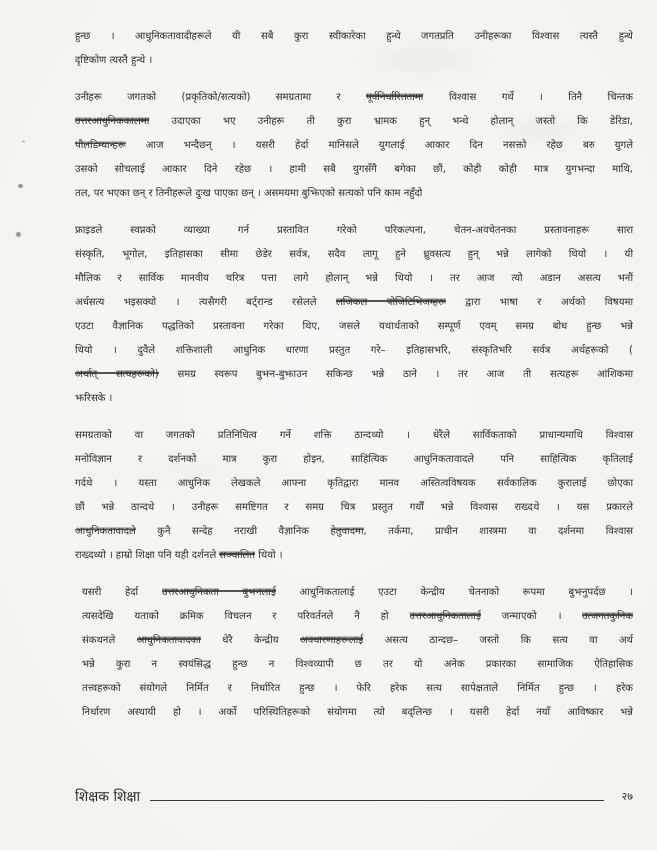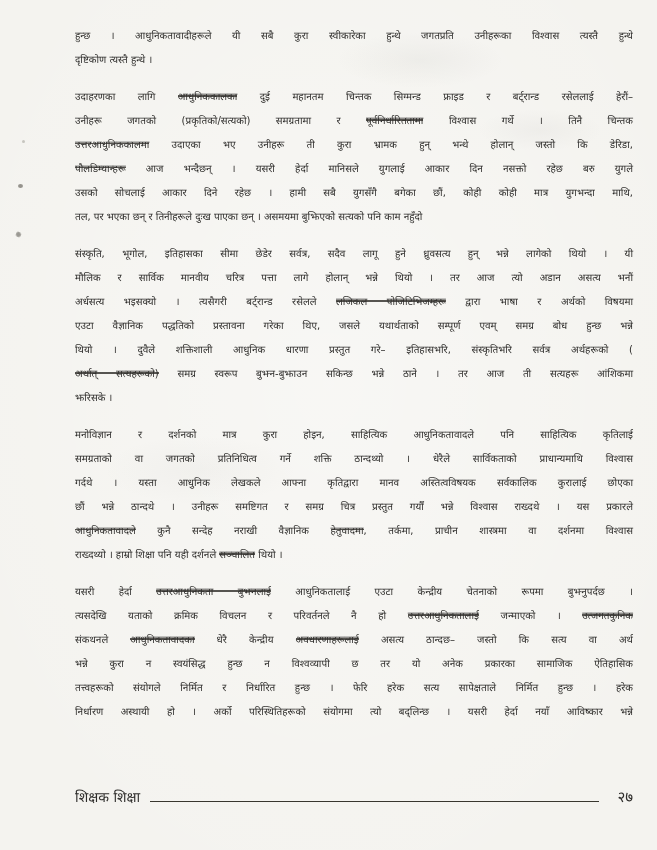--- a/index.html
+++ b/index.html
@@ -26,21 +26,21 @@
     position: absolute;
     left: 75px;
     right: 24px;
     top: 24px;
     font-size: 10px;
     line-height: 24px;
     font-weight: 500;
     letter-spacing: 0;
   }
   .para { margin: 0 0 13px 0; }
-  .para:last-child { margin-bottom: 0; }
+  .para:last-child { margin-bottom: 0; margin-left: 7px; }
   .line {
     text-align: justify;
     text-align-last: justify;
     white-space: normal;
   }
   .para .line:last-child { text-align-last: left; }
   .para.cont .line:last-child { text-align-last: justify; }
 
   
   .pen-mark {
@@ -62,21 +62,21 @@
     font-weight: 500;
   }
   .footer-title { white-space: nowrap; }
   .footer-rule {
     flex: 1 1 auto;
     border-bottom: 1.5px solid #39372f;
     align-self: flex-end;
     margin: 0 18px 4px 10px;
     height: 0;
   }
-  .footer-page { white-space: nowrap; font-size: 15px; }
+  .footer-page { white-space: nowrap; font-size: 11px; }
 
   .speck {
     position: absolute;
     border-radius: 50%;
     filter: blur(0.4px);
   }
   .speck-1 { left: 18px; top: 184px; width: 5px; height: 4px; background: #85837c; opacity: .85; }
   .speck-2 { left: 16px; top: 232px; width: 5px; height: 5px; background: #7d7b74; opacity: .75; transform: rotate(25deg); border-radius: 40% 60% 50% 50%; }
   .speck-3 { left: 22px; top: 140px; width: 3px; height: 3px; background: #9a988f; opacity: .5; }
 </style>
@@ -87,39 +87,39 @@
   <div class="speck speck-1"></div>
   <div class="speck speck-2"></div>
   <div class="speck speck-3"></div>
 
   <div class="content" id="paragraphs">
       <div class="para">
         <div class="line">हुन्छ । आधुनिकतावादीहरूले यी सबै कुरा स्वीकारेका हुन्थे जगतप्रति उनीहरूका विश्वास त्यस्तै हुन्थे</div>
         <div class="line">दृष्टिकोण त्यस्तै हुन्थे ।</div>
       </div>
       <div class="para">
-        <div class="line">उदाहरणका लागि <span class="pen-mark">आधुनिककालका</span> दुई महानतम चिन्तक सिग्मन्ड फ्राइड र बर्ट्रान्ड रसेललाई हेरौं–</div>
         <div class="line">उनीहरू जगतको (प्रकृतिको/सत्यको) समग्रतामा र <span class="pen-mark">पूर्वनिर्धारिततामा</span> विश्वास गर्थे । तिनै चिन्तक</div>
         <div class="line"><span class="pen-mark">उत्तरआधुनिककालमा</span> उदाएका भए उनीहरू ती कुरा भ्रामक हुन् भन्थे होलान् जस्तो कि डेरिडा,</div>
         <div class="line"><span class="pen-mark">पौलडिम्यान्हरू</span> आज भन्दैछन् । यसरी हेर्दा मानिसले युगलाई आकार दिन नसक्तो रहेछ बरु युगले</div>
         <div class="line">उसको सोचलाई आकार दिने रहेछ । हामी सबै युगसँगै बगेका छौं, कोही कोही मात्र युगभन्दा माथि,</div>
         <div class="line">तल, पर भएका छन् र तिनीहरूले दुःख पाएका छन् । असमयमा बुझिएको सत्यको पनि काम नहुँदो</div>
       </div>
       <div class="para">
+        <div class="line">फ्राइडले स्वप्नको व्याख्या गर्न प्रस्तावित गरेको परिकल्पना, चेतन-अवचेतनका प्रस्तावनाहरू सारा</div>
         <div class="line">संस्कृति, भूगोल, इतिहासका सीमा छेडेर सर्वत्र, सदैव लागू हुने ध्रुवसत्य हुन् भन्ने लागेको थियो । यी</div>
         <div class="line">मौलिक र सार्विक मानवीय चरित्र पत्ता लागे होलान् भन्ने थियो । तर आज त्यो अडान असत्य भनौं</div>
         <div class="line">अर्धसत्य भइसक्यो । त्यसैगरी बर्ट्रान्ड रसेलले <span class="pen-mark">लजिकल पोजिटिभिजम्हरू</span> द्वारा भाषा र अर्थको विषयमा</div>
         <div class="line">एउटा वैज्ञानिक पद्धतिको प्रस्तावना गरेका थिए, जसले यथार्थताको सम्पूर्ण एवम् समग्र बोध हुन्छ भन्ने</div>
         <div class="line">थियो । दुवैले शक्तिशाली आधुनिक धारणा प्रस्तुत गरे– इतिहासभरि, संस्कृतिभरि सर्वत्र अर्थहरूको (</div>
         <div class="line"><span class="pen-mark">अर्थात् सत्यहरूको)</span> समग्र स्वरूप बुझ्न-बुझाउन सकिन्छ भन्ने ठाने । तर आज ती सत्यहरू आंशिकमा</div>
         <div class="line">झरिसके ।</div>
       </div>
       <div class="para">
+        <div class="line">समग्रताको वा जगतको प्रतिनिधित्व गर्ने शक्ति ठान्दथ्यो । धेरैले सार्विकताको प्राधान्यमाथि विश्वास</div>
         <div class="line">मनोविज्ञान र दर्शनको मात्र कुरा होइन, साहित्यिक आधुनिकतावादले पनि साहित्यिक कृतिलाई</div>
-        <div class="line">समग्रताको वा जगतको प्रतिनिधित्व गर्ने शक्ति ठान्दथ्यो । धेरैले सार्विकताको प्राधान्यमाथि विश्वास</div>
         <div class="line">गर्दथे । यस्ता आधुनिक लेखकले आफ्ना कृतिद्वारा मानव अस्तित्वविषयक सर्वकालिक कुरालाई छोएका</div>
         <div class="line">छौं भन्ने ठान्दथे । उनीहरू समष्टिगत र समग्र चित्र प्रस्तुत गर्यौं भन्ने विश्वास राख्दथे । यस प्रकारले</div>
         <div class="line"><span class="pen-mark">आधुनिकतावादले</span> कुनै सन्देह नराखी वैज्ञानिक <span class="pen-mark">हेतुवादमा</span>, तर्कमा, प्राचीन शास्त्रमा वा दर्शनमा विश्वास</div>
         <div class="line">राख्दथ्यो । हाम्रो शिक्षा पनि यही दर्शनले <span class="pen-mark">सञ्चालित</span> थियो ।</div>
       </div>
       <div class="para cont">
         <div class="line">यसरी हेर्दा <span class="pen-mark">उत्तरआधुनिकता बुझ्नलाई</span> आधुनिकतालाई एउटा केन्द्रीय चेतनाको रूपमा बुझ्नुपर्दछ ।</div>
         <div class="line">त्यसदेखि यताको क्रमिक विचलन र परिवर्तनले नै हो <span class="pen-mark">उत्तरआधुनिकतालाई</span> जन्माएको । <span class="pen-mark">उत्जगतकुनिक</span></div>
         <div class="line">संकथनले <span class="pen-mark">आधुनिकतावादका</span> धेरै केन्द्रीय <span class="pen-mark">अवधारणाहरूलाई</span> असत्य ठान्दछ– जस्तो कि सत्य वा अर्थ</div>
         <div class="line">भन्ने कुरा न स्वयंसिद्ध हुन्छ न विश्वव्यापी छ तर यो अनेक प्रकारका सामाजिक ऐतिहासिक</div>

